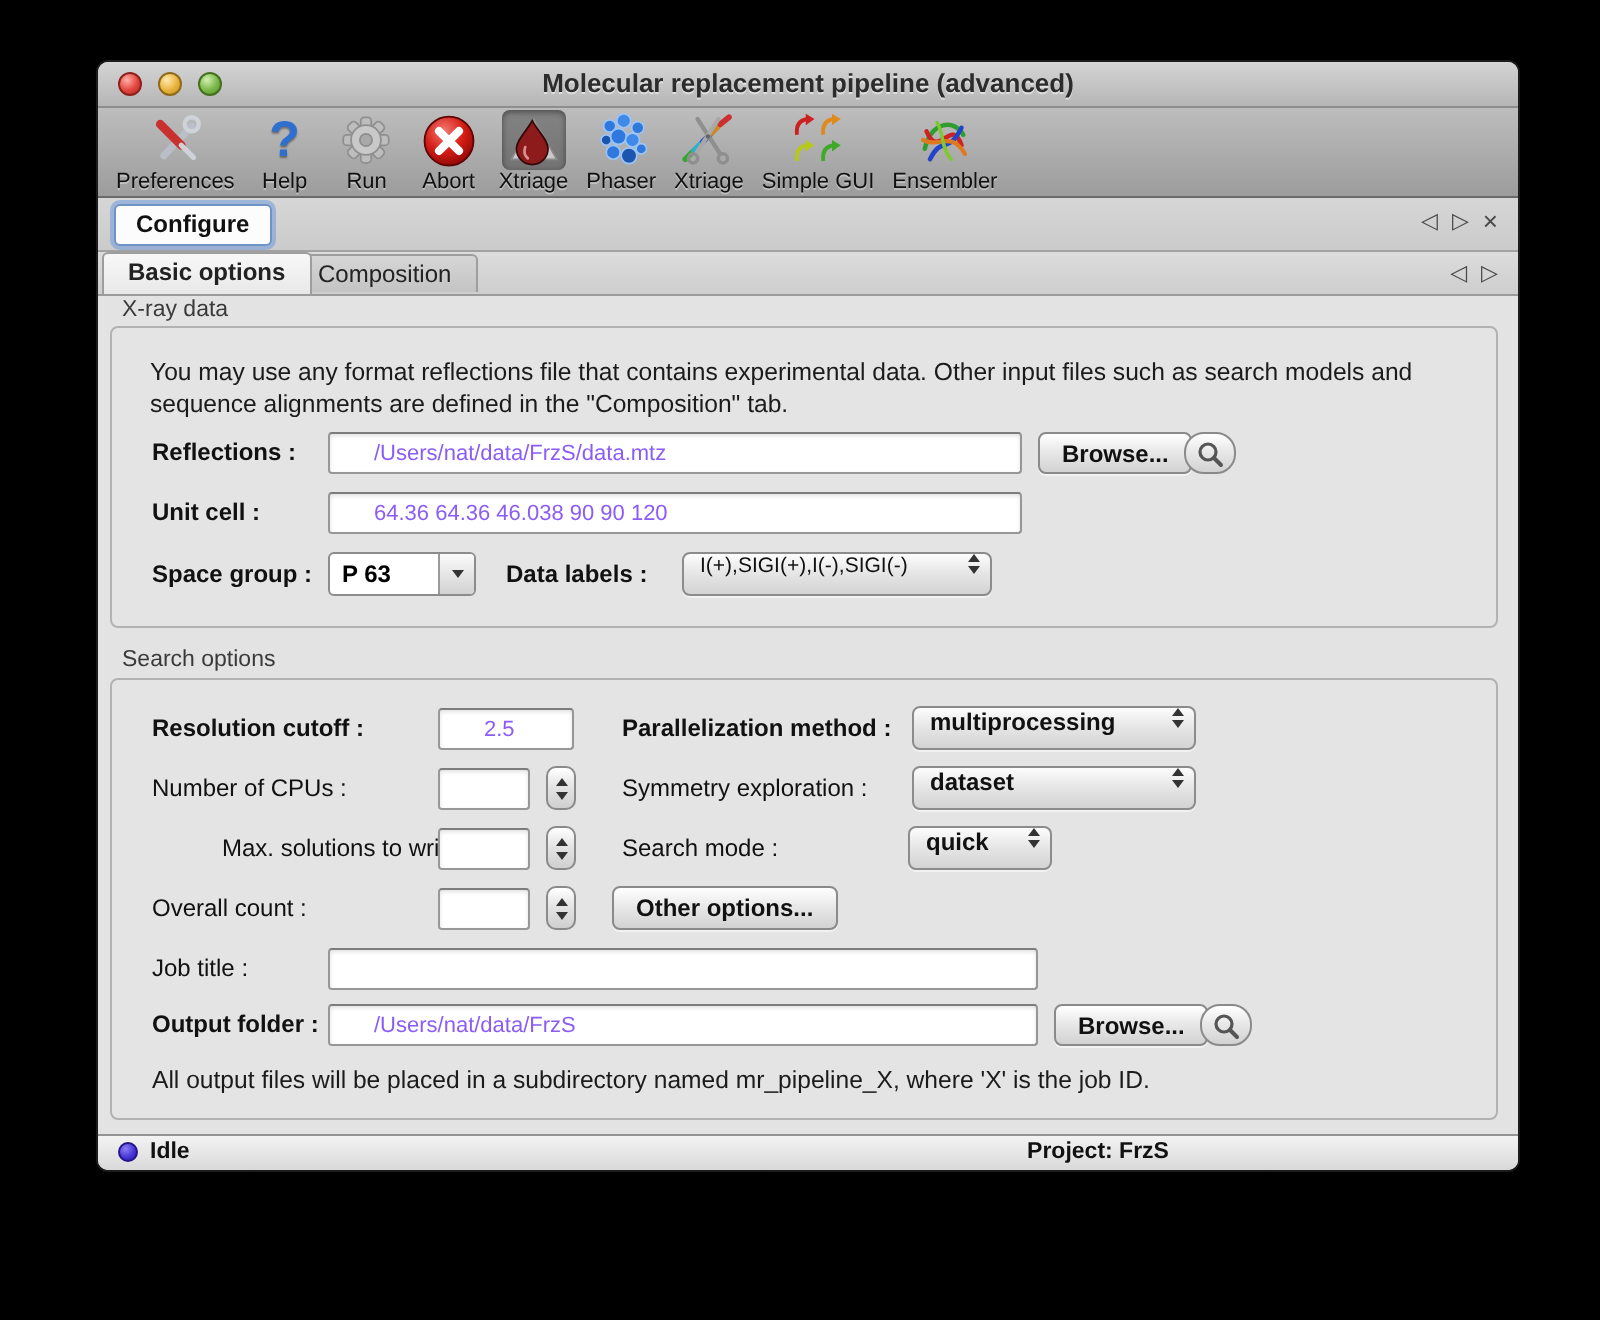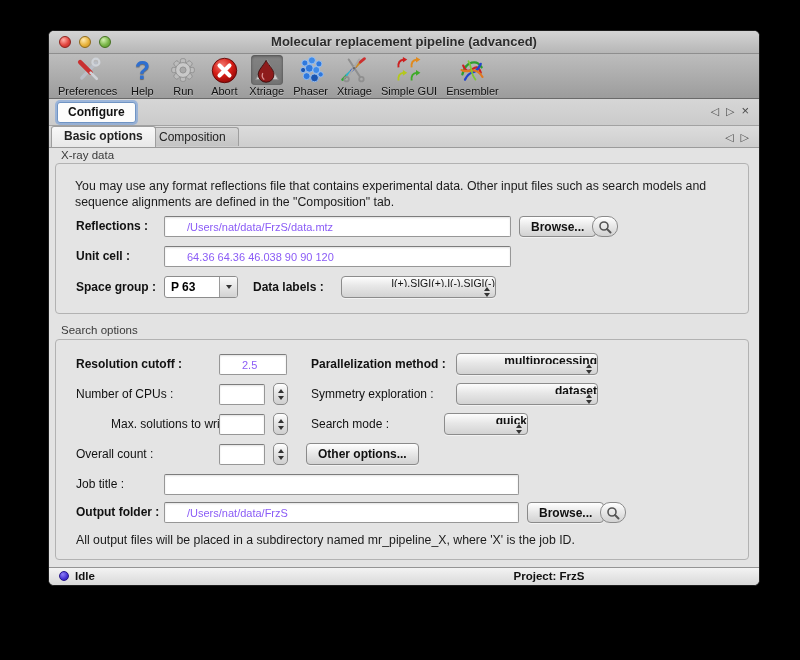--- a/index.html
+++ b/index.html
@@ -97,23 +97,22 @@
   .magbtn{
     position:absolute;width:26px;height:21px;box-sizing:border-box;
     background:linear-gradient(#ffffff,#e9e9e9 45%,#d2d2d2);
     border:1px solid #8a8a8a;border-radius:10px;
     display:flex;align-items:center;justify-content:center;
   }
   .popup{
     position:absolute;height:22px;box-sizing:border-box;
     background:linear-gradient(#fdfdfd,#e7e7e7 45%,#d3d3d3);
     border:1px solid #8c8c8c;border-radius:4px;
-    display:flex;align-items:flex-end;cursor:default;
+    display:flex;align-items:flex-start;cursor:default;
     box-shadow:0 1px 0 rgba(255,255,255,0.5);
-    flex-direction:column;
   }
   .popup-label{flex:1;font-size:12px;font-weight:bold;color:#111;padding-left:8px;white-space:nowrap;overflow:hidden;}
   .popup-label.small{font-size:10.5px;font-weight:normal;}
   .popup-arrows{width:16px;display:flex;flex-direction:column;align-items:center;gap:2px;}
   .combo{
     position:absolute;height:22px;box-sizing:border-box;display:flex;
     border:1px solid #8c8c8c;border-radius:3px;background:#fff;overflow:hidden;
   }
   .combo-text{flex:1;font-size:12px;font-weight:bold;color:#000;padding:3px 0 0 6px;}
   .combo-btn{width:17px;background:linear-gradient(#fafafa,#d2d2d2);border-left:1px solid #9a9a9a;display:flex;align-items:center;justify-content:center;}
@@ -369,21 +368,21 @@
         </span>
     </div>
 
     <label class="flabel" style="left:14px;top:269px;margin-left:48px;">Max. solutions to write :</label>
     <input class="tfield" style="left: 170px; top: 266px; width: 46px;" value="0">
     <div class="stepper" style="left:224px;top:265px;">
         <i class="tri-up"></i>
         <i class="tri-down"></i>
       </div>
     <label class="flabel" style="left:262px;top:269px;">Search mode :</label>
-    <div class="popup" style="left:395px;top:265px;width:84px;">
+    <div class="popup" style="left:405px;top:265px;width:72px;">
       <span class="popup-label">quick</span>
       <span class="popup-arrows">
           <i class="tri-up"></i>
           <i class="tri-down"></i>
         </span>
     </div>
 
     <label class="flabel" style="left:27px;top:299px;">Overall count :</label>
     <input class="tfield" style="left: 170px; top: 296px; width: 46px;" value="">
     <div class="stepper" style="left:224px;top:295px;">

